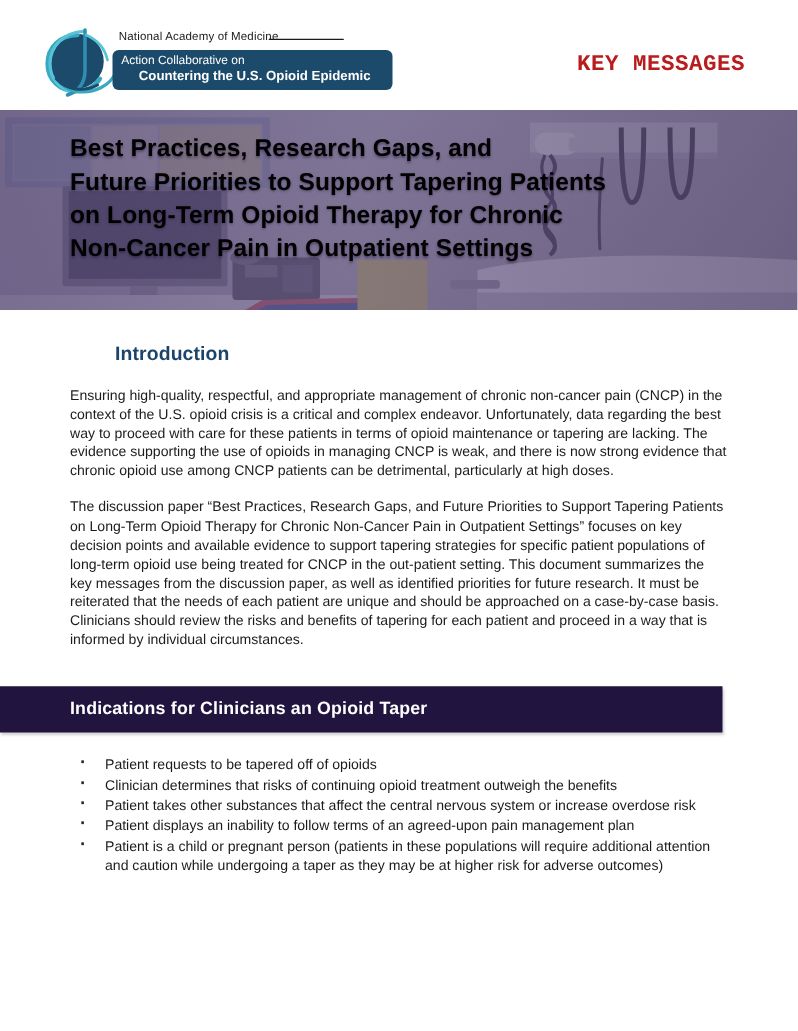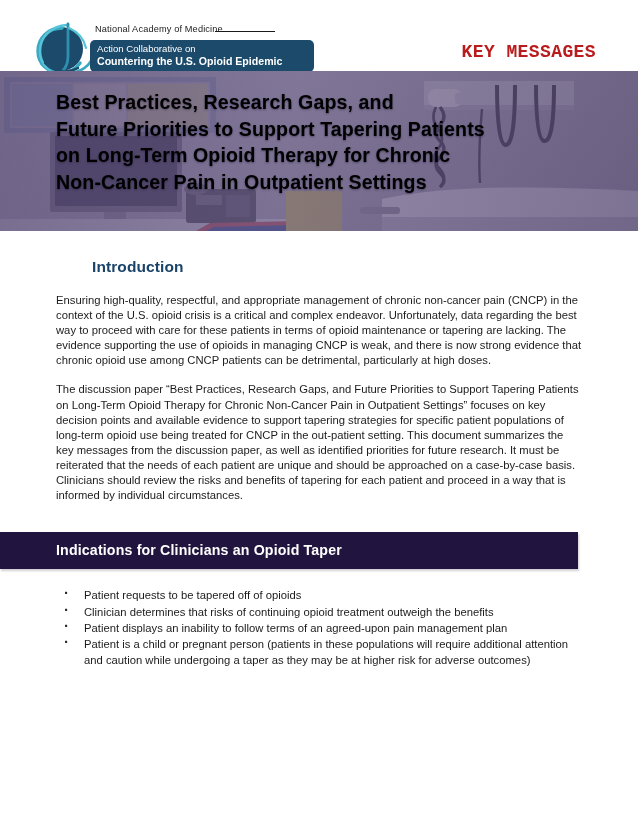--- a/index.html
+++ b/index.html
@@ -10,21 +10,21 @@
     width: 638px;
     height: 825px;
     background: #ffffff;
     font-family: "Liberation Sans", sans-serif;
     overflow: hidden;
     position: relative;
   }
 
   
   .top-header {
-    height: 71px;
+    height: 88px;
     position: relative;
     background: #ffffff;
   }
   .logo-block {
     position: absolute;
     left: 33px;
     top: 22px;
     width: 290px;
     height: 58px;
   }
@@ -64,21 +64,21 @@
   .logo-line-1 {
     position: absolute;
     left: 7px;
     top: 3px;
     font-size: 9.6px;
     color: #ffffff;
     white-space: nowrap;
   }
   .logo-line-2 {
     position: absolute;
-    left: 7px;
+    left: 21px;
     top: 15px;
     font-size: 10.6px;
     font-weight: bold;
     color: #ffffff;
     white-space: nowrap;
   }
   .key-messages {
     position: absolute;
     right: 42px;
     top: 42px;
@@ -296,16 +296,17 @@
 </div>
 
 <div class="bar-wrap">
   <div class="bar-title">Indications for Clinicians an Opioid Taper</div>
 </div>
 
 <div class="content">
   <ul class="bullets">
     <li>Patient requests to be tapered off of opioids</li>
     <li>Clinician determines that risks of continuing opioid treatment outweigh the benefits</li>
+    <li>Patient takes other substances that affect the central nervous system or increase overdose risk</li>
     <li>Patient displays an inability to follow terms of an agreed-upon pain management plan</li>
     <li>Patient is a child or pregnant person (patients in these populations will require additional attention and caution while undergoing a taper as they may be at higher risk for adverse outcomes)</li>
   </ul>
 </div>
 
 </body></html>

